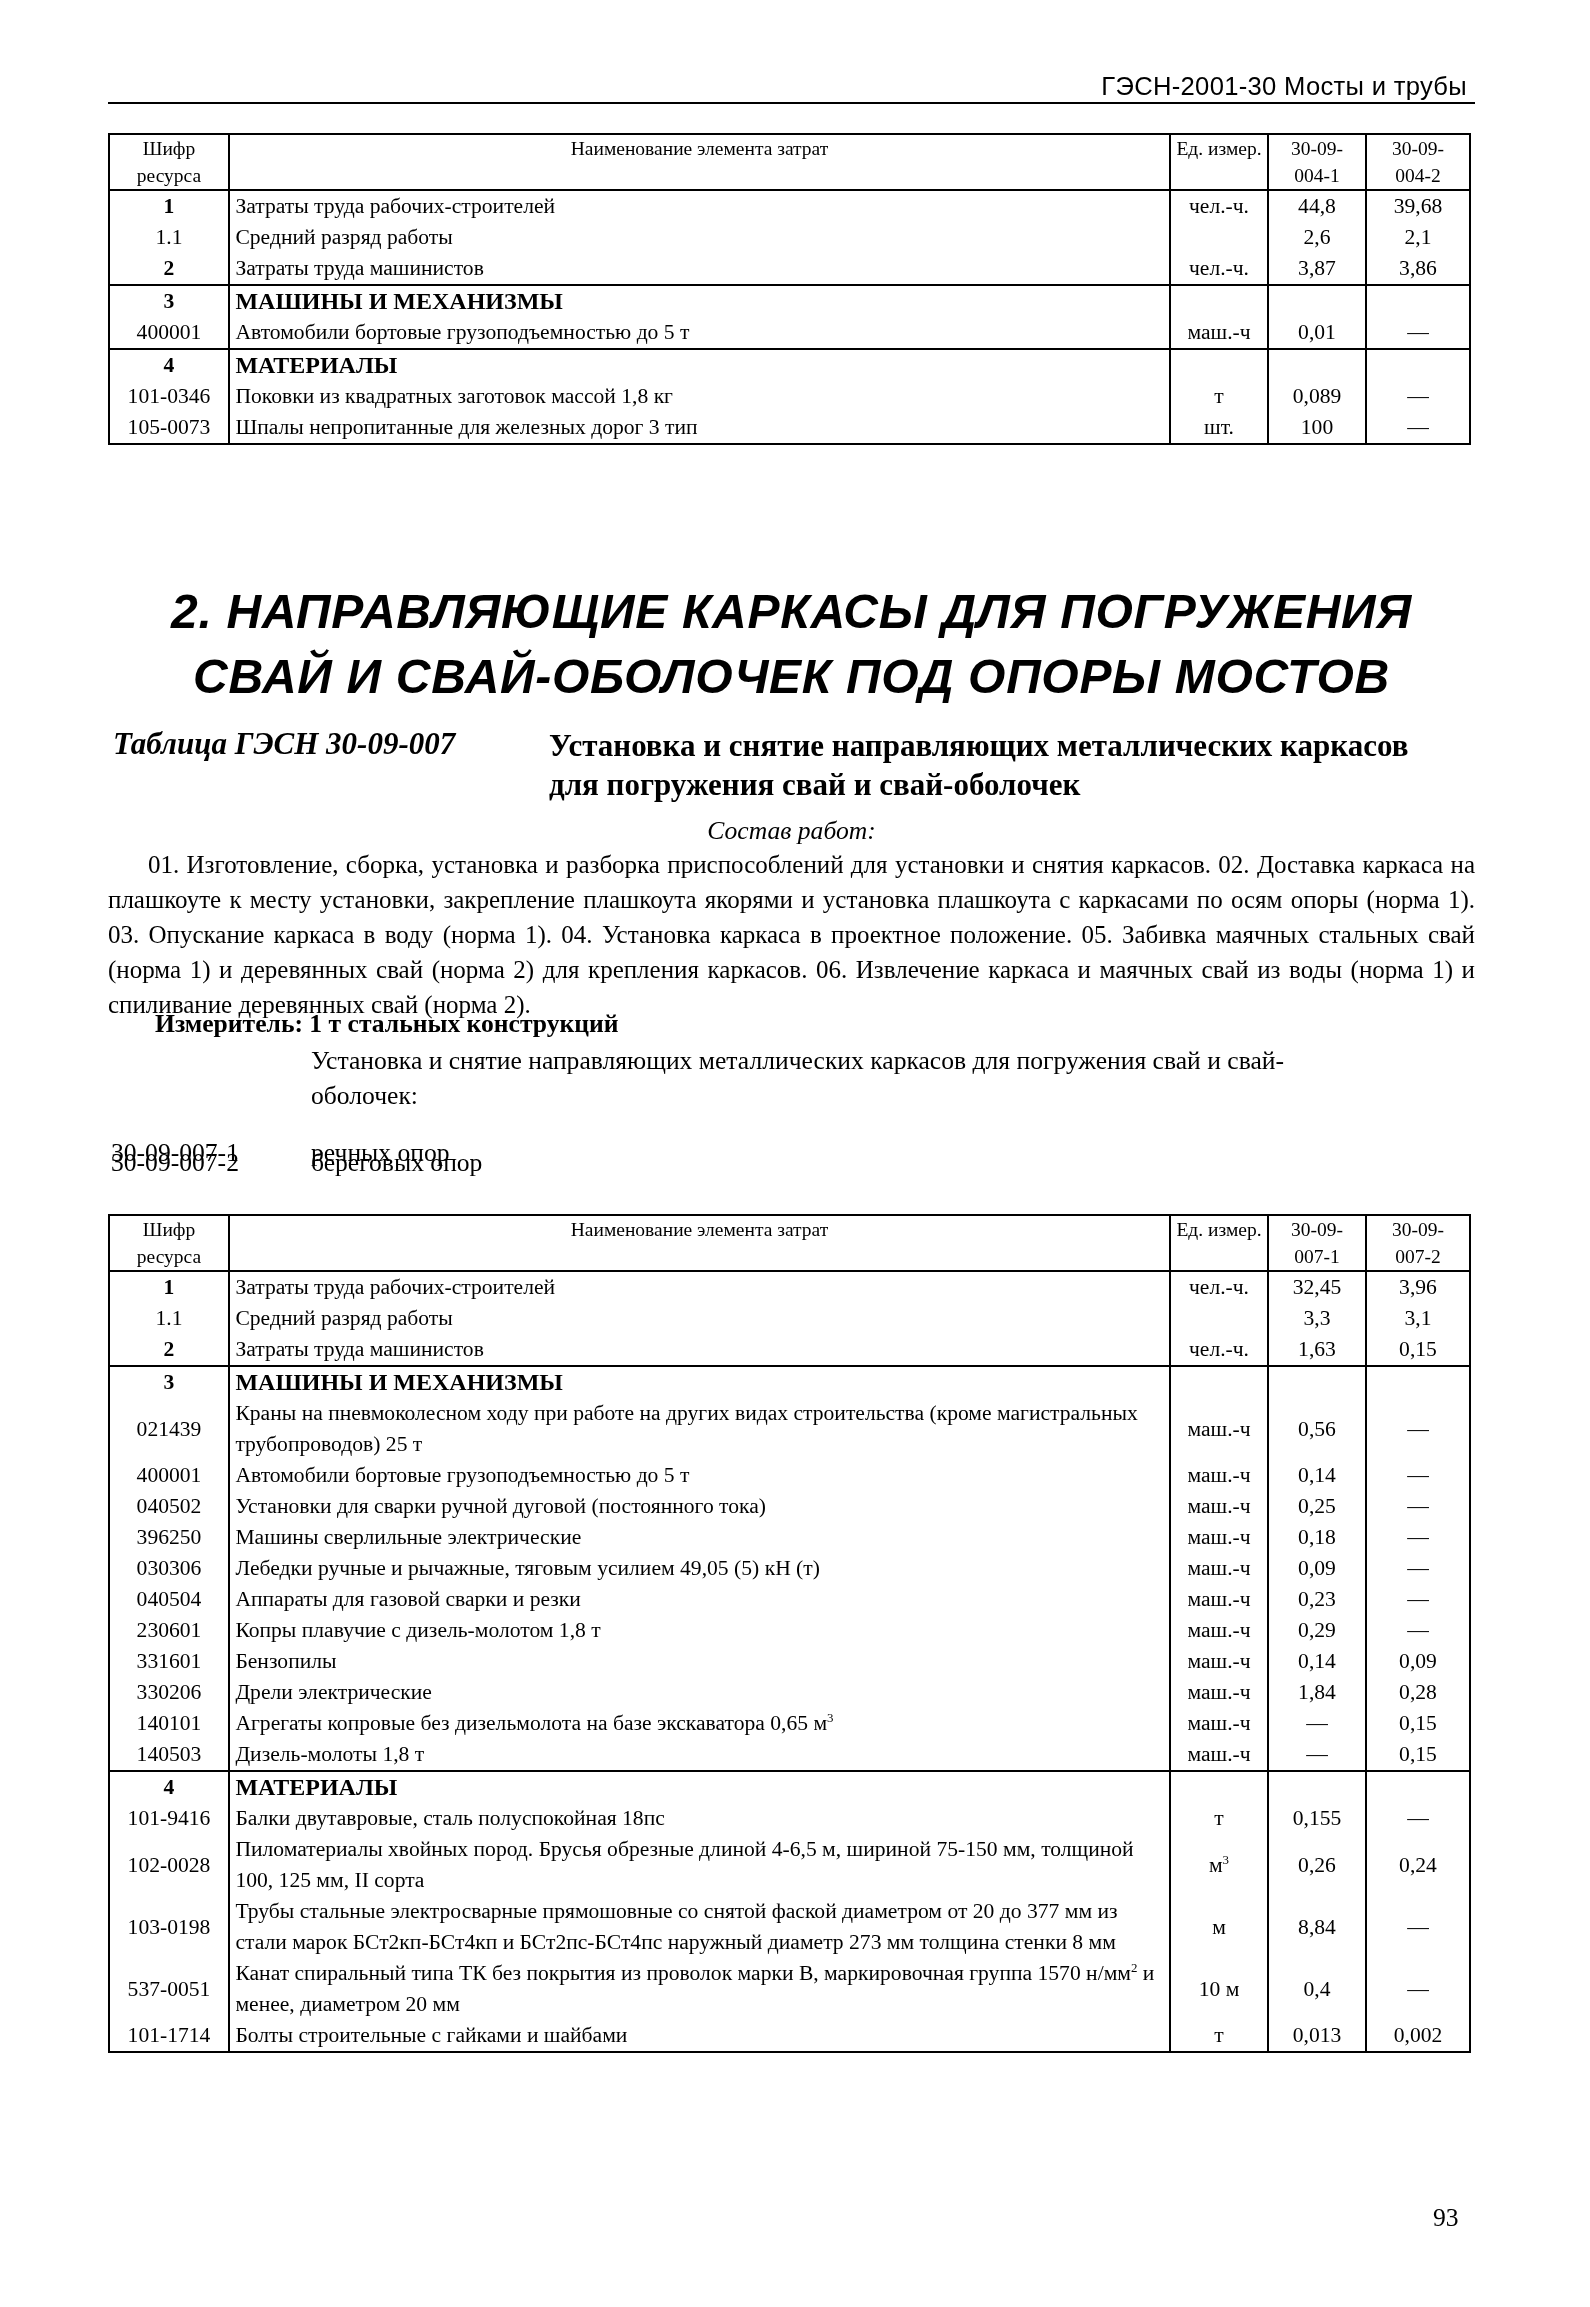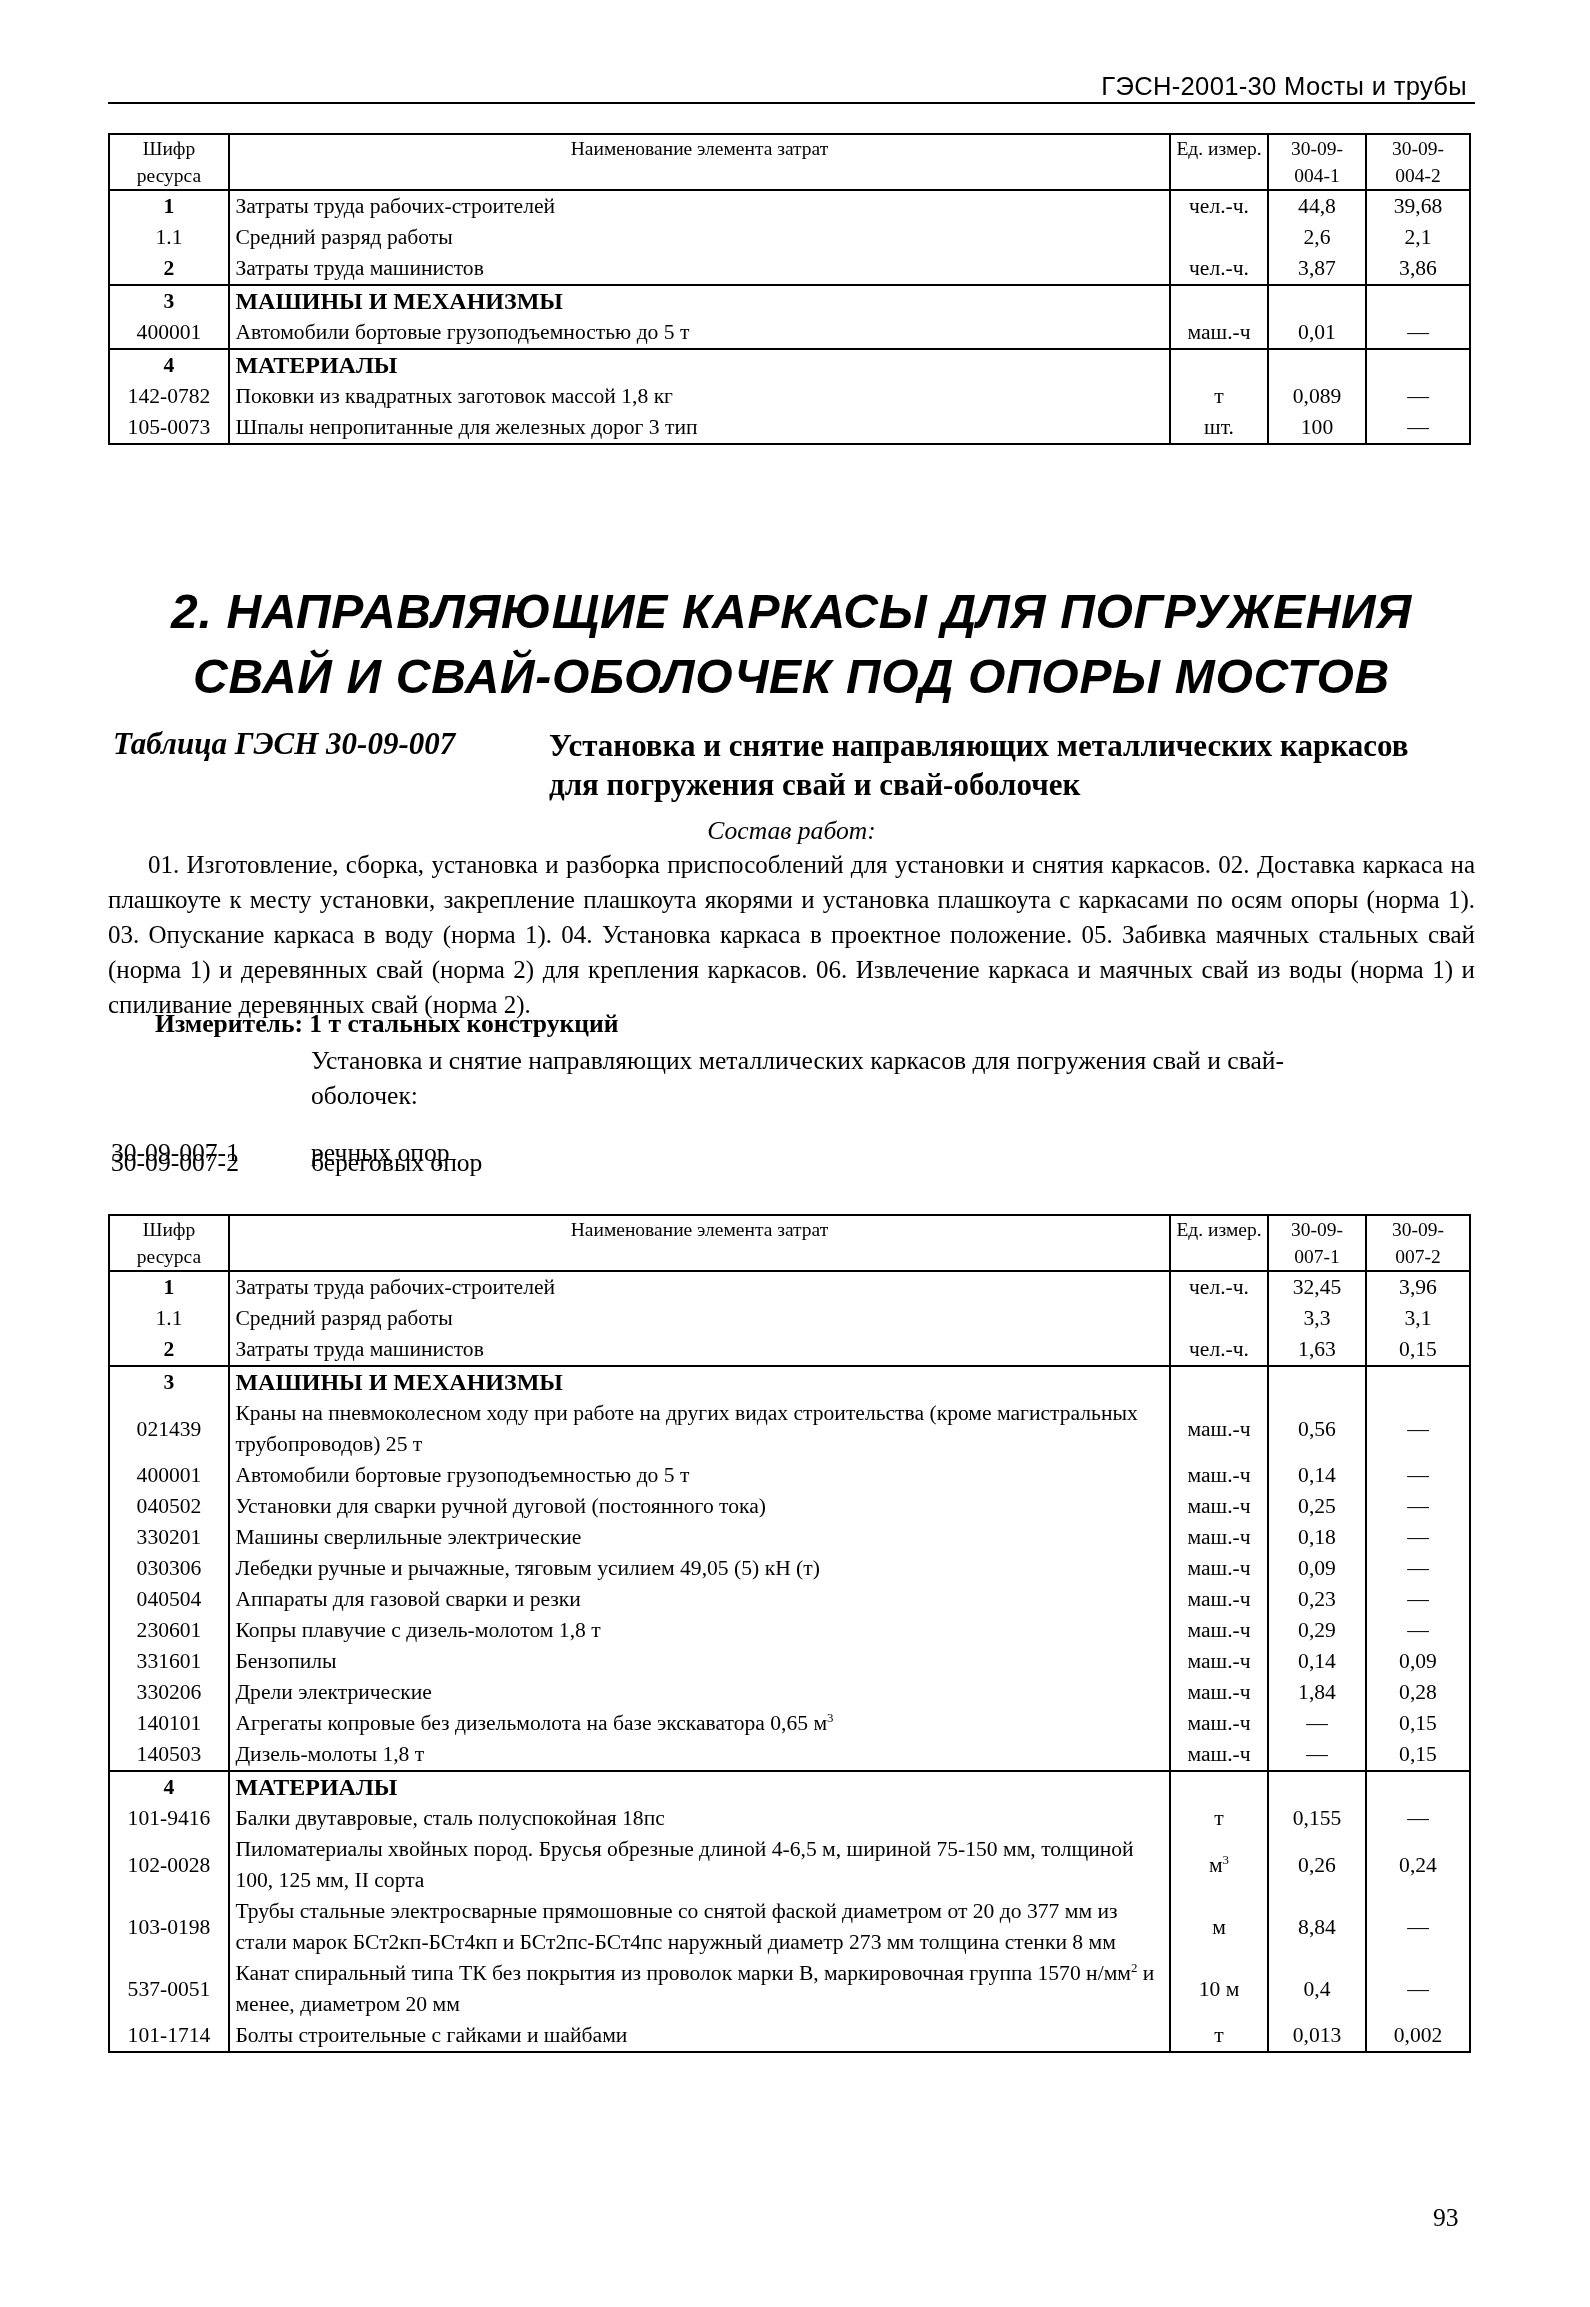--- a/index.html
+++ b/index.html
@@ -88,21 +88,21 @@
         <td class="c">—</td>
       </tr>
       <tr class="sec">
         <td class="c b">4</td>
         <td class="sect">МАТЕРИАЛЫ</td>
         <td class="c" style="padding: 0px 1.3px;"></td>
         <td class="c"></td>
         <td class="c"></td>
       </tr>
       <tr>
-        <td class="c">142-0782</td>
+        <td class="c">101-0346</td>
         <td>Поковки из квадратных заготовок массой 1,8 кг</td>
         <td class="c" style="padding: 0px 1.3px;">т</td>
         <td class="c">0,089</td>
         <td class="c">—</td>
       </tr>
       <tr class=" last">
         <td class="c">105-0073</td>
         <td>Шпалы непропитанные для железных дорог 3 тип</td>
         <td class="c" style="padding: 0px 15px;">шт.</td>
         <td class="c">100</td>
@@ -190,21 +190,21 @@
         <td class="c">—</td>
       </tr>
       <tr>
         <td class="c">040502</td>
         <td>Установки для сварки ручной дуговой (постоянного тока)</td>
         <td class="c" style="padding: 0px 1.3px;">маш.-ч</td>
         <td class="c">0,25</td>
         <td class="c">—</td>
       </tr>
       <tr>
-        <td class="c">330201</td>
+        <td class="c">396250</td>
         <td>Машины сверлильные электрические</td>
         <td class="c" style="padding: 0px 1.3px;">маш.-ч</td>
         <td class="c">0,18</td>
         <td class="c">—</td>
       </tr>
       <tr>
         <td class="c">030306</td>
         <td>Лебедки ручные и рычажные, тяговым усилием 49,05 (5) кН (т)</td>
         <td class="c" style="padding: 0px 1.3px;">маш.-ч</td>
         <td class="c">0,09</td>

